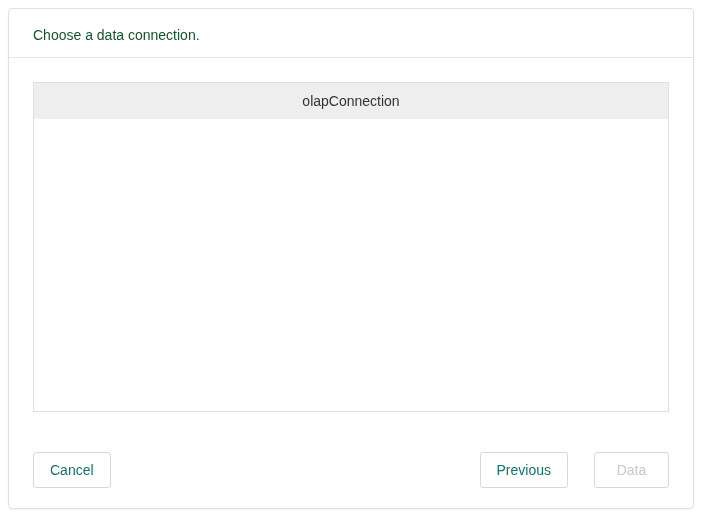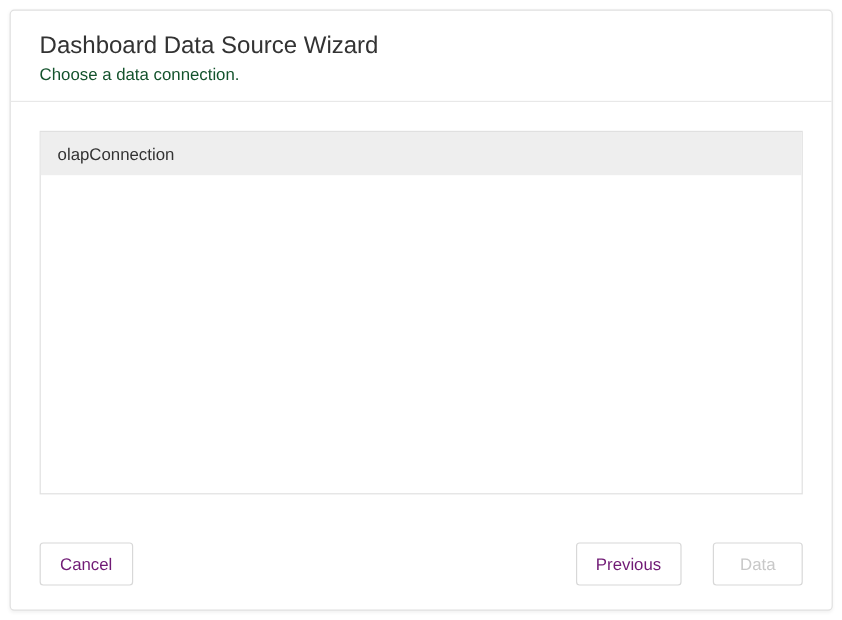--- a/index.html
+++ b/index.html
@@ -40,20 +40,21 @@
     .content {
       flex: 1;
       padding: 24px;
       display: flex;
       flex-direction: column;
     }
     .list-container {
       flex: 1;
       border: 1px solid #e0e0e0;
       background: #fff;
+      text-align: center;
     }
     .list-item {
       padding: 10px 14px;
       font-size: 14px;
       color: #333;
       background: #eeeeee;
       cursor: pointer;
     }
     .footer {
       padding: 16px 24px 20px 24px;
@@ -65,36 +66,35 @@
       display: flex;
       gap: 26px;
     }
     .btn {
       min-width: 75px;
       height: 36px;
       padding: 0 16px;
       border: 1px solid #d8d8d8;
       background: #fff;
       font-size: 14px;
-      color: #701a75;
+      color: #0f766e;
       cursor: pointer;
       border-radius: 3px;
       font-family: inherit;
     }
     .btn.disabled {
       color: #c8c8c8;
       cursor: default;
     }
   </style>
 </head>
 <body>
 
 <div class="wizard-dialog">
   <div class="header">
-    <h1 class="title">Dashboard Data Source Wizard</h1>
     <p class="subtitle">Choose a data connection.</p>
   </div>
 
   <div class="content">
     <div class="list-container">
       <div class="list-item">
         <span>olapConnection</span>
       </div>
     </div>
   </div>

